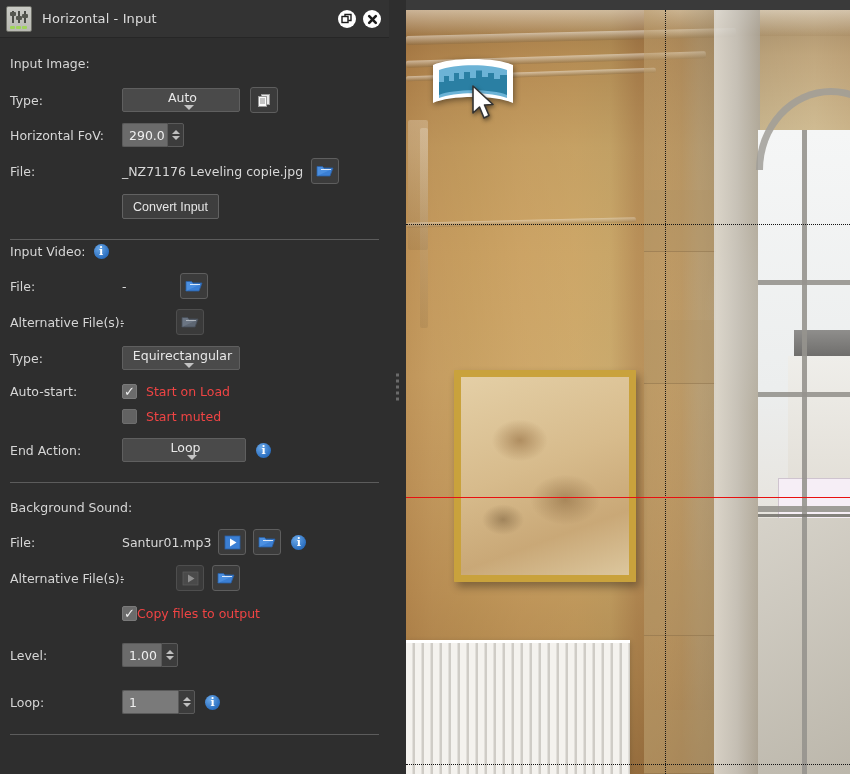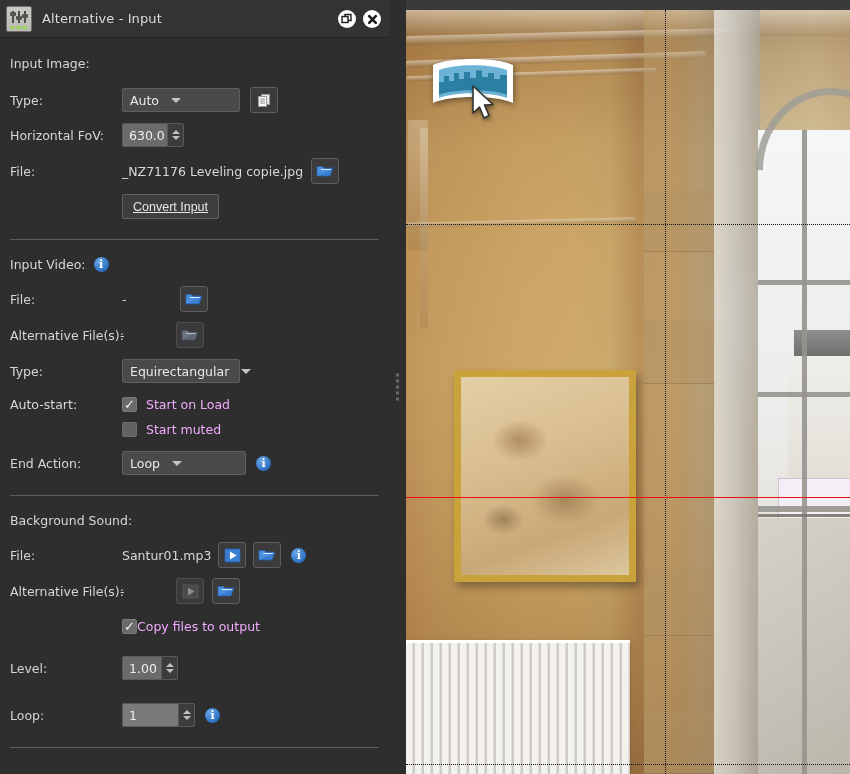--- a/index.html
+++ b/index.html
@@ -95,21 +95,21 @@
     overflow: hidden;
     position: relative;
   }
   .row {
     display: flex;
     align-items: center;
     min-height: 22px;
     position: relative;
   }
   .label {
-    color: #f0abfc;
+    color: #ef4444;
     font-size: 12.5px;
     white-space: nowrap;
   }
   .lbl-col {
     width: 112px;
     flex: 0 0 112px;
     color: #d6d6d6;
     font-size: 12.5px;
     white-space: nowrap;
   }
@@ -137,22 +137,23 @@
     background: #4a4a4a;
     border: 1px solid #5f5f5f;
     border-radius: 2px;
     display: inline-flex;
     align-items: center;
     padding: 0 4px 0 7px;
     color: #e8e8e8;
     font-size: 12.5px;
     cursor: pointer;
     position: relative;
-    justify-content: flex-start;
+    justify-content: center;
     white-space: nowrap;
+    flex-direction: column;
   }
   .combo .caret {
     width: 0; height: 0;
     border-left: 5px solid transparent;
     border-right: 5px solid transparent;
     border-top: 5px solid #c3c3c3;
     margin-left: 12px;
   }
 
   
@@ -202,21 +203,20 @@
     height: 25px;
     background: #3e3e3e;
     border: 1px solid #626262;
     border-radius: 2px;
     color: #e6e6e6;
     font-size: 12.5px;
     padding: 0 10px;
     cursor: pointer;
     display: inline-flex;
     align-items: center;
-    text-decoration: underline;
   }
 
   
   .iconbtn {
     width: 28px; height: 26px;
     background: #3b3b3b;
     border: 1px solid #5e5e5e;
     border-radius: 3px;
     display: inline-flex;
     align-items: center;
@@ -450,21 +450,21 @@
         <span class="mixer-slot" style="left:5px"></span>
         <span class="mixer-slot" style="left:11px"></span>
         <span class="mixer-slot" style="left:17px"></span>
         <span class="mixer-knob" style="left:3px;top:5px"></span>
         <span class="mixer-knob" style="left:9px;top:9px"></span>
         <span class="mixer-knob" style="left:15px;top:7px"></span>
         <span class="mixer-led" style="left:3px"></span>
         <span class="mixer-led" style="left:9px"></span>
         <span class="mixer-led" style="left:15px"></span>
       </div>
-      <div class="title-text">Alternative - Input</div>
+      <div class="title-text">Horizontal - Input</div>
       <div class="tb-buttons">
         <div class="tb-btn">
           <svg width="12" height="12" viewBox="0 0 12 12">
             <rect x="1" y="3.5" width="6" height="6" fill="none" stroke="#1c1c1c" stroke-width="1.4"></rect>
             <path d="M4 3.5V1.5h6v6H7.2" fill="none" stroke="#1c1c1c" stroke-width="1.4"></path>
           </svg>
         </div>
         <div class="tb-btn">
           <svg width="13" height="13" viewBox="0 0 13 13">
             <path d="M3.2 3.2 L9.8 9.8 M9.8 3.2 L3.2 9.8" stroke="#1c1c1c" stroke-width="2.6" stroke-linecap="round"></path>
@@ -490,21 +490,21 @@
             <rect x="5.5" y="2.5" width="8" height="10" fill="#e9e9e9" stroke="#9a9a9a"></rect>
             <rect x="2.5" y="4.5" width="8" height="10" fill="#fafafa" stroke="#9a9a9a"></rect>
             <path d="M4 7h5M4 9h5M4 11h5" stroke="#8f8f8f" stroke-width="1"></path>
           </svg>
         </div>
       </div>
 
       <div class="row" style="margin-top:10px">
         <span class="lbl-col">Horizontal FoV:</span>
         <div class="spin">
-          <span class="sval" style="width:45px">630.0</span>
+          <span class="sval" style="width:45px">290.0</span>
           <span class="sbtns">
             <i class="up"></i>
             <i class="dn"></i>
           </span>
         </div>
       </div>
 
       <div class="row" style="margin-top:11px">
         <span class="lbl-col">File:</span>
         <span class="valtext">_NZ71176 Leveling copie.jpg</span>
@@ -517,21 +517,21 @@
         </div>
       </div>
 
       <div class="row" style="margin-top:10px">
         <span class="lbl-col"></span>
         <button class="btn">Convert Input</button>
       </div>
 
       <div class="hsep" style="margin-top:20px"></div>
 
-      <div class="row" style="margin-top:13px">
+      <div class="row" style="">
         <span class="section-head">Input Video:</span>
         <span class="info" style="margin-left:8px">i</span>
       </div>
 
       <div class="row" style="margin-top:11px">
         <span class="lbl-col">File:</span>
         <span class="valtext" style="width:58px">-</span>
         <div class="iconbtn">
           <svg width="18" height="14" viewBox="0 0 18 14">
             <path d="M1 12 L4 4 H17 L14 12 Z" fill="#3b7fd4" stroke="#2a5fa5" stroke-width="0.8"></path>

